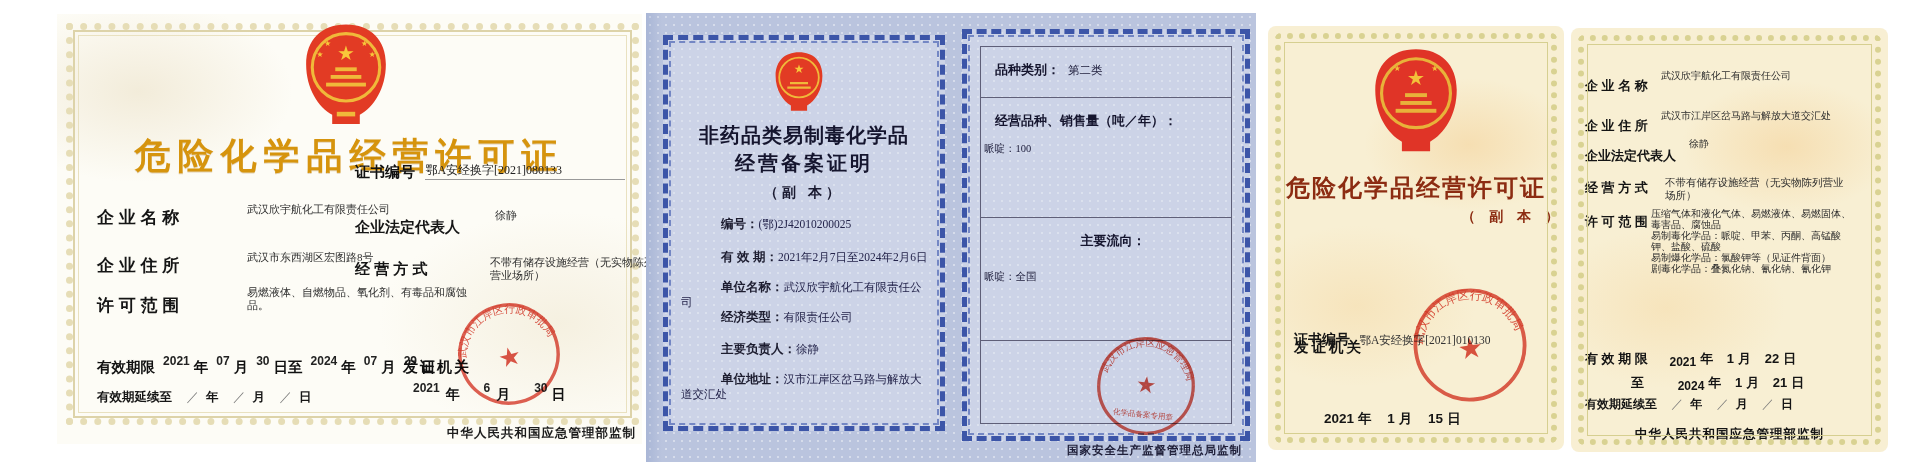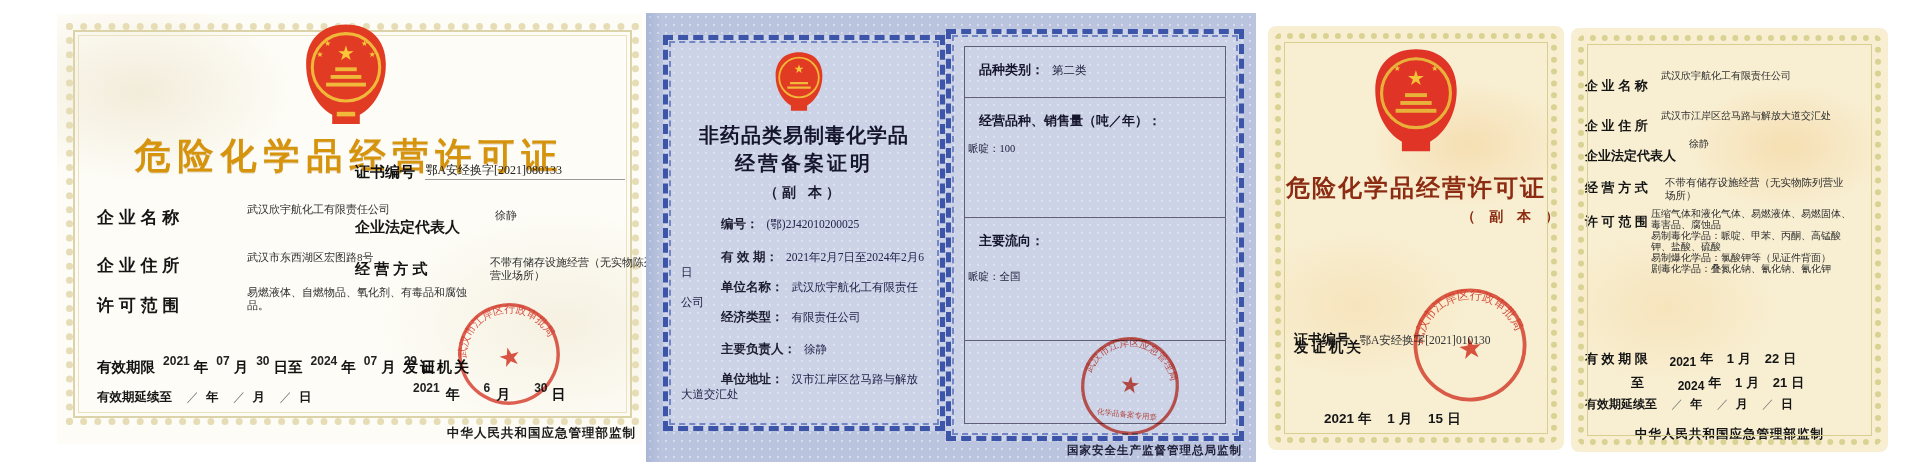--- a/index.html
+++ b/index.html
@@ -51,36 +51,36 @@
 
   
   #c2{position:absolute;left:646px;top:13px;width:610px;height:449px;
       background-color:#bac4de;
       background-image:linear-gradient(90deg, rgba(130,150,195,.3), transparent 16px),
         radial-gradient(rgba(255,255,255,.4) 1px, transparent 1.4px);
       background-size:100% 100%, 8px 8px;}
   .chain{border:5px dashed #3c55a8;background:rgba(226,230,242,.45);}
   .chain::before{content:"";position:absolute;inset:1px;border:2px dashed #7487c4;pointer-events:none;}
   #c2 .pl{position:absolute;left:17px;top:22px;width:272px;height:386px;}
-  #c2 .pr{position:absolute;left:300px;top:16px;width:278px;height:402px;padding-left:10px;}
+  #c2 .pr{position:absolute;left:316px;top:16px;width:278px;height:402px;}
   #c2 .emblem{left:104px;top:10px;width:54px;height:64px;}
   #c2 .t1{left:0;right:0;top:82px;text-align:center;font-family:"Liberation Serif",serif;
           font-weight:700;font-size:20px;color:#15152e;letter-spacing:1px;}
   #c2 .t2{left:0;right:0;top:110px;text-align:center;font-family:"Liberation Serif",serif;
           font-weight:700;font-size:20px;color:#15152e;letter-spacing:3px;}
   #c2 .sub{left:0;right:0;top:144px;text-align:center;font-size:14px;font-weight:700;
            color:#1a1a30;letter-spacing:4px;}
   .mrow{position:absolute;left:13px;width:247px;font-size:12.5px;color:#15152e;line-height:15px;}
   .mrow .ml{font-weight:700;color:#1d1d30;margin-left:40px;}
-  .mrow .mv{font-family:"Liberation Serif",serif;color:#23234a;font-size:11.5px;margin-left:8px;}
+  .mrow .mv{font-family:"Liberation Serif",serif;color:#23234a;font-size:11.5px;}
   #c2 .mr0{top:177px;} #c2 .mr1{top:210px;} #c2 .mr2{top:240px;}
   #c2 .mr3{top:270px;} #c2 .mr4{top:302px;} #c2 .mr5{top:332px;}
   #c2 .inner{position:absolute;inset:12px 13px;border:1px solid #5f5f78;}
   #c2 .trow{position:relative;border-bottom:1px solid #5f5f78;}
-  #c2 .r1{height:50px;} #c2 .r2{height:119px;} #c2 .r3{height:122px;}
+  #c2 .r1{height:50px;} #c2 .r2{height:119px;} #c2 .r3{height:122px;text-align:center;}
   #c2 .r4{position:relative;border-bottom:none;height:86px;}
   #c2 .plab{font-size:13px;font-weight:700;color:#15152e;padding:14px 0 0 14px;}
   #c2 .pval{font-family:"Liberation Serif",serif;font-size:11.5px;color:#20203e;margin-left:8px;font-weight:400;}
   #c2 .tiny{position:absolute;left:3px;font-size:10.5px;font-family:"Liberation Serif",serif;color:#20203e;}
   #c2 .r2 .tiny{top:44px;} #c2 .r3 .tiny{top:52px;}
   #c2 .iss{position:absolute;left:64px;top:8px;width:186px;font-size:12.5px;font-weight:700;
            color:#15152e;line-height:15px;}
   #c2 .iss .mv{font-weight:400;}
   #c2 .idate2{position:absolute;left:98px;top:46px;font-size:12px;color:#15152e;font-weight:600;}
   #c2 .seal{left:127px;top:300px;width:104px;height:104px;transform:rotate(6deg);z-index:3;

